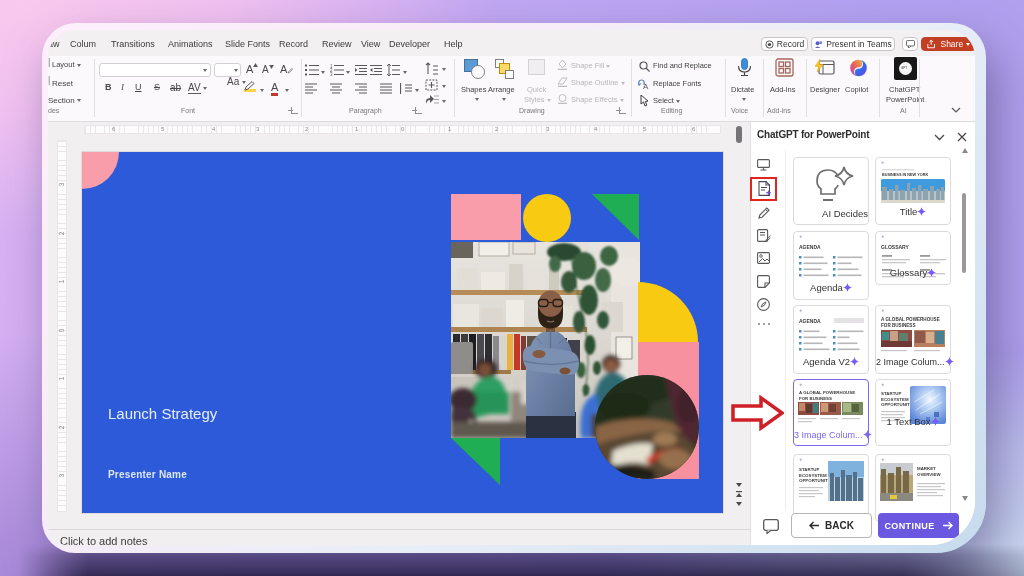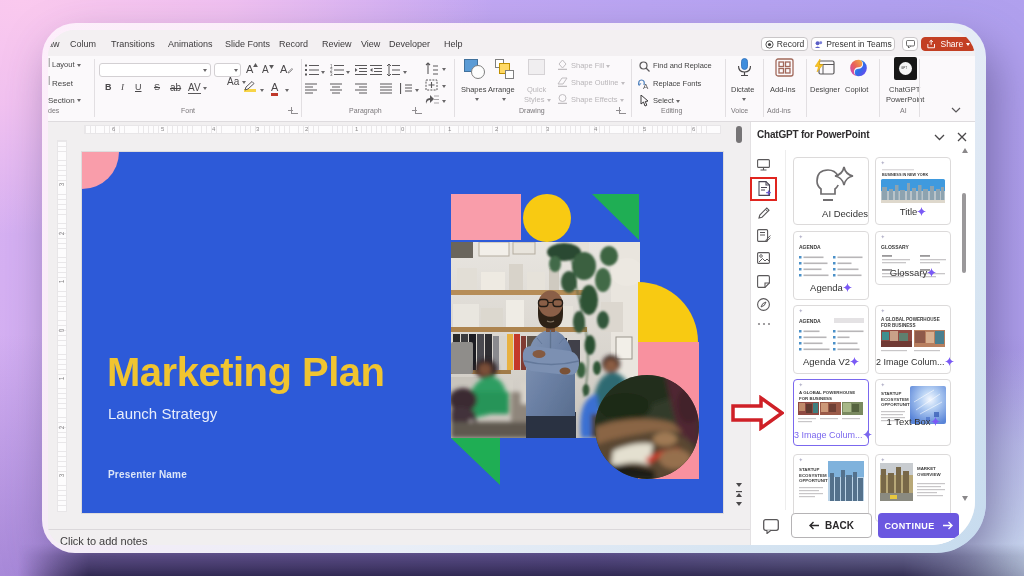--- a/index.html
+++ b/index.html
@@ -359,21 +359,20 @@
   <svg class="abs" style="left:687px; top:452px;" width="8" height="26" viewBox="0 0 8 26">
       <g fill="#4a484a">
         <path d="M1 1 L7 1 L4 5 Z"></path>
         <rect x="1" y="9" width="6" height="1.2"></rect>
         <path d="M4 11 L7 15 L1 15 Z M4 11"></path>
         <path d="M1 20 L7 20 L4 24 Z"></path>
       </g>
     </svg>
   <div id="slide">
     <div class="abs" style="left:-37px; top:-37px; width:74px; height:74px; border-radius:50%; background:#f99daa;"></div>
-    <div class="abs" style="left:25px; top:198px; font-size:40px; font-weight:bold; color:#f0c430; letter-spacing:-0.5px;">Marketing Plan</div>
     <div class="abs" style="left:26px; top:253px; font-size:15px; color:#e8edfb;">Launch Strategy</div>
     <div class="abs" style="left:26px; top:317px; font-size:10px; font-weight:bold; color:#dce6f8; letter-spacing:.2px;">Presenter Name</div>
 
     <div class="abs" style="left:369px; top:42px; width:70px; height:46px; background:#f99daa;"></div>
     <div class="abs" style="left:441px; top:42px; width:48px; height:48px; border-radius:50%; background:#f8ca12;"></div>
     <svg class="abs" style="left:510px; top:42px;" width="47" height="46">
         <path d="M0 0 L47 0 L47 46 Z" fill="#1fae54"></path>
       </svg>
 
     <div class="abs" style="left:369px; top:90px; width:189px; height:196px; overflow:hidden;" id="photo">

